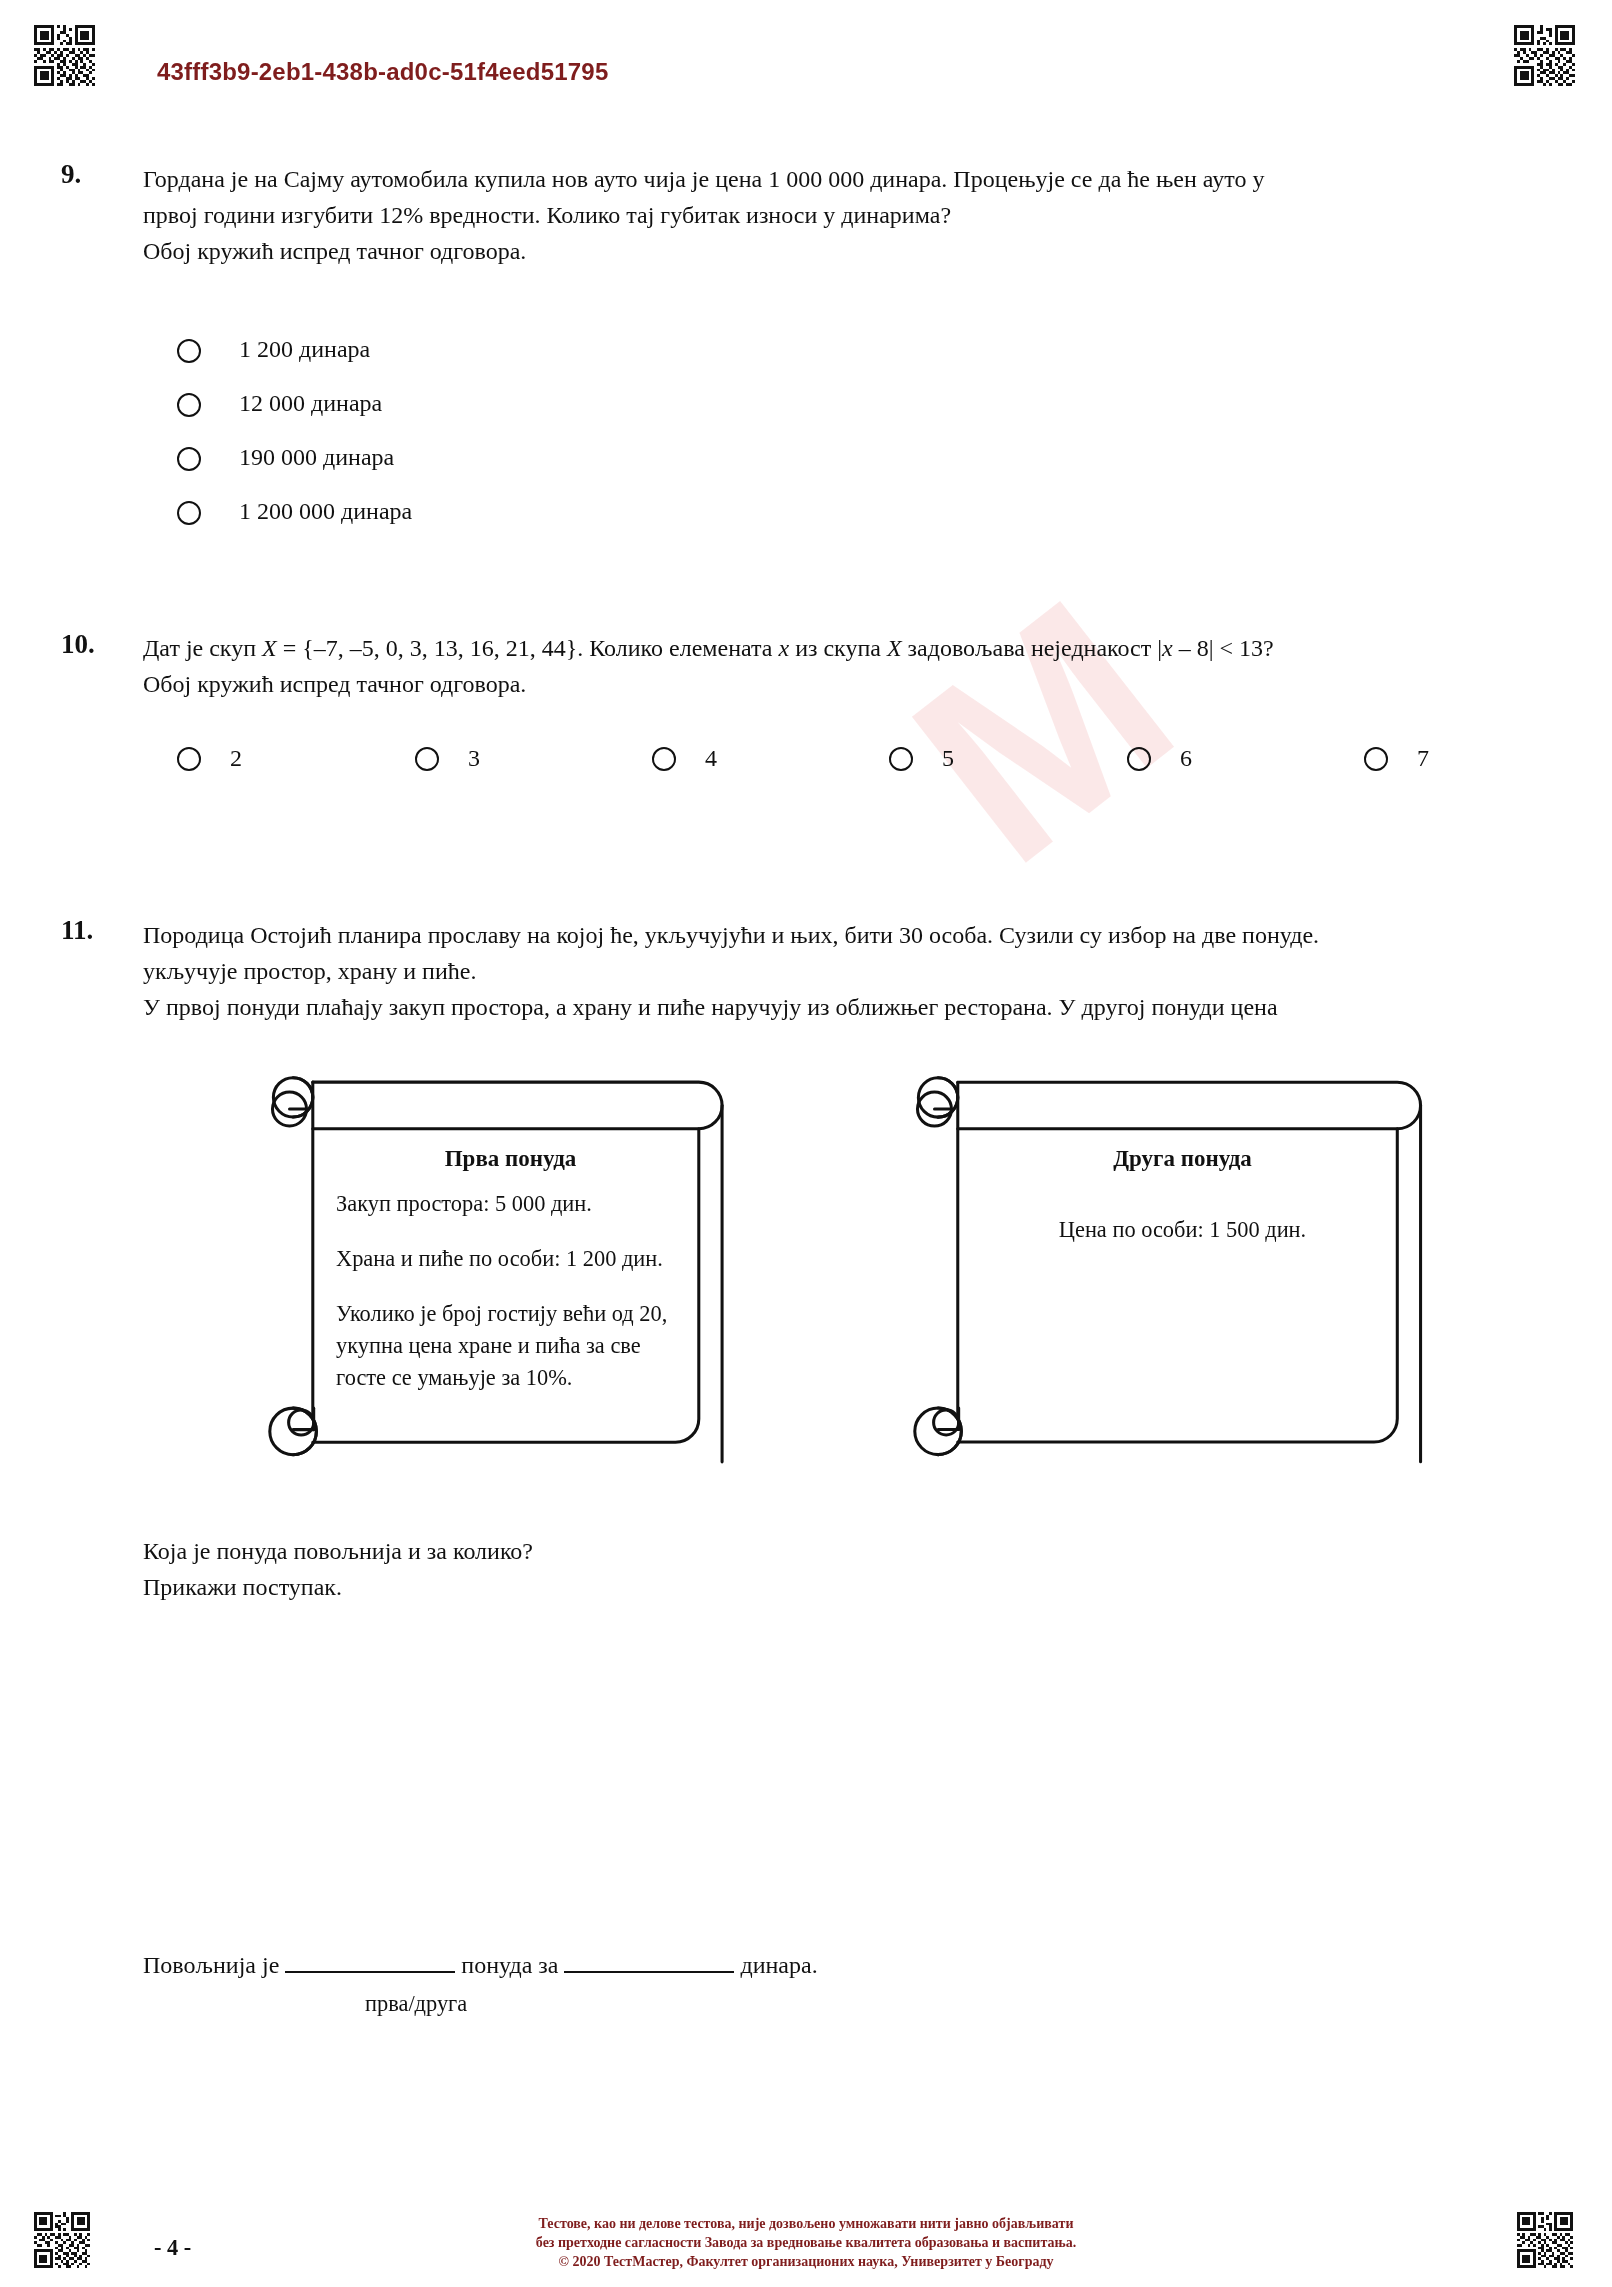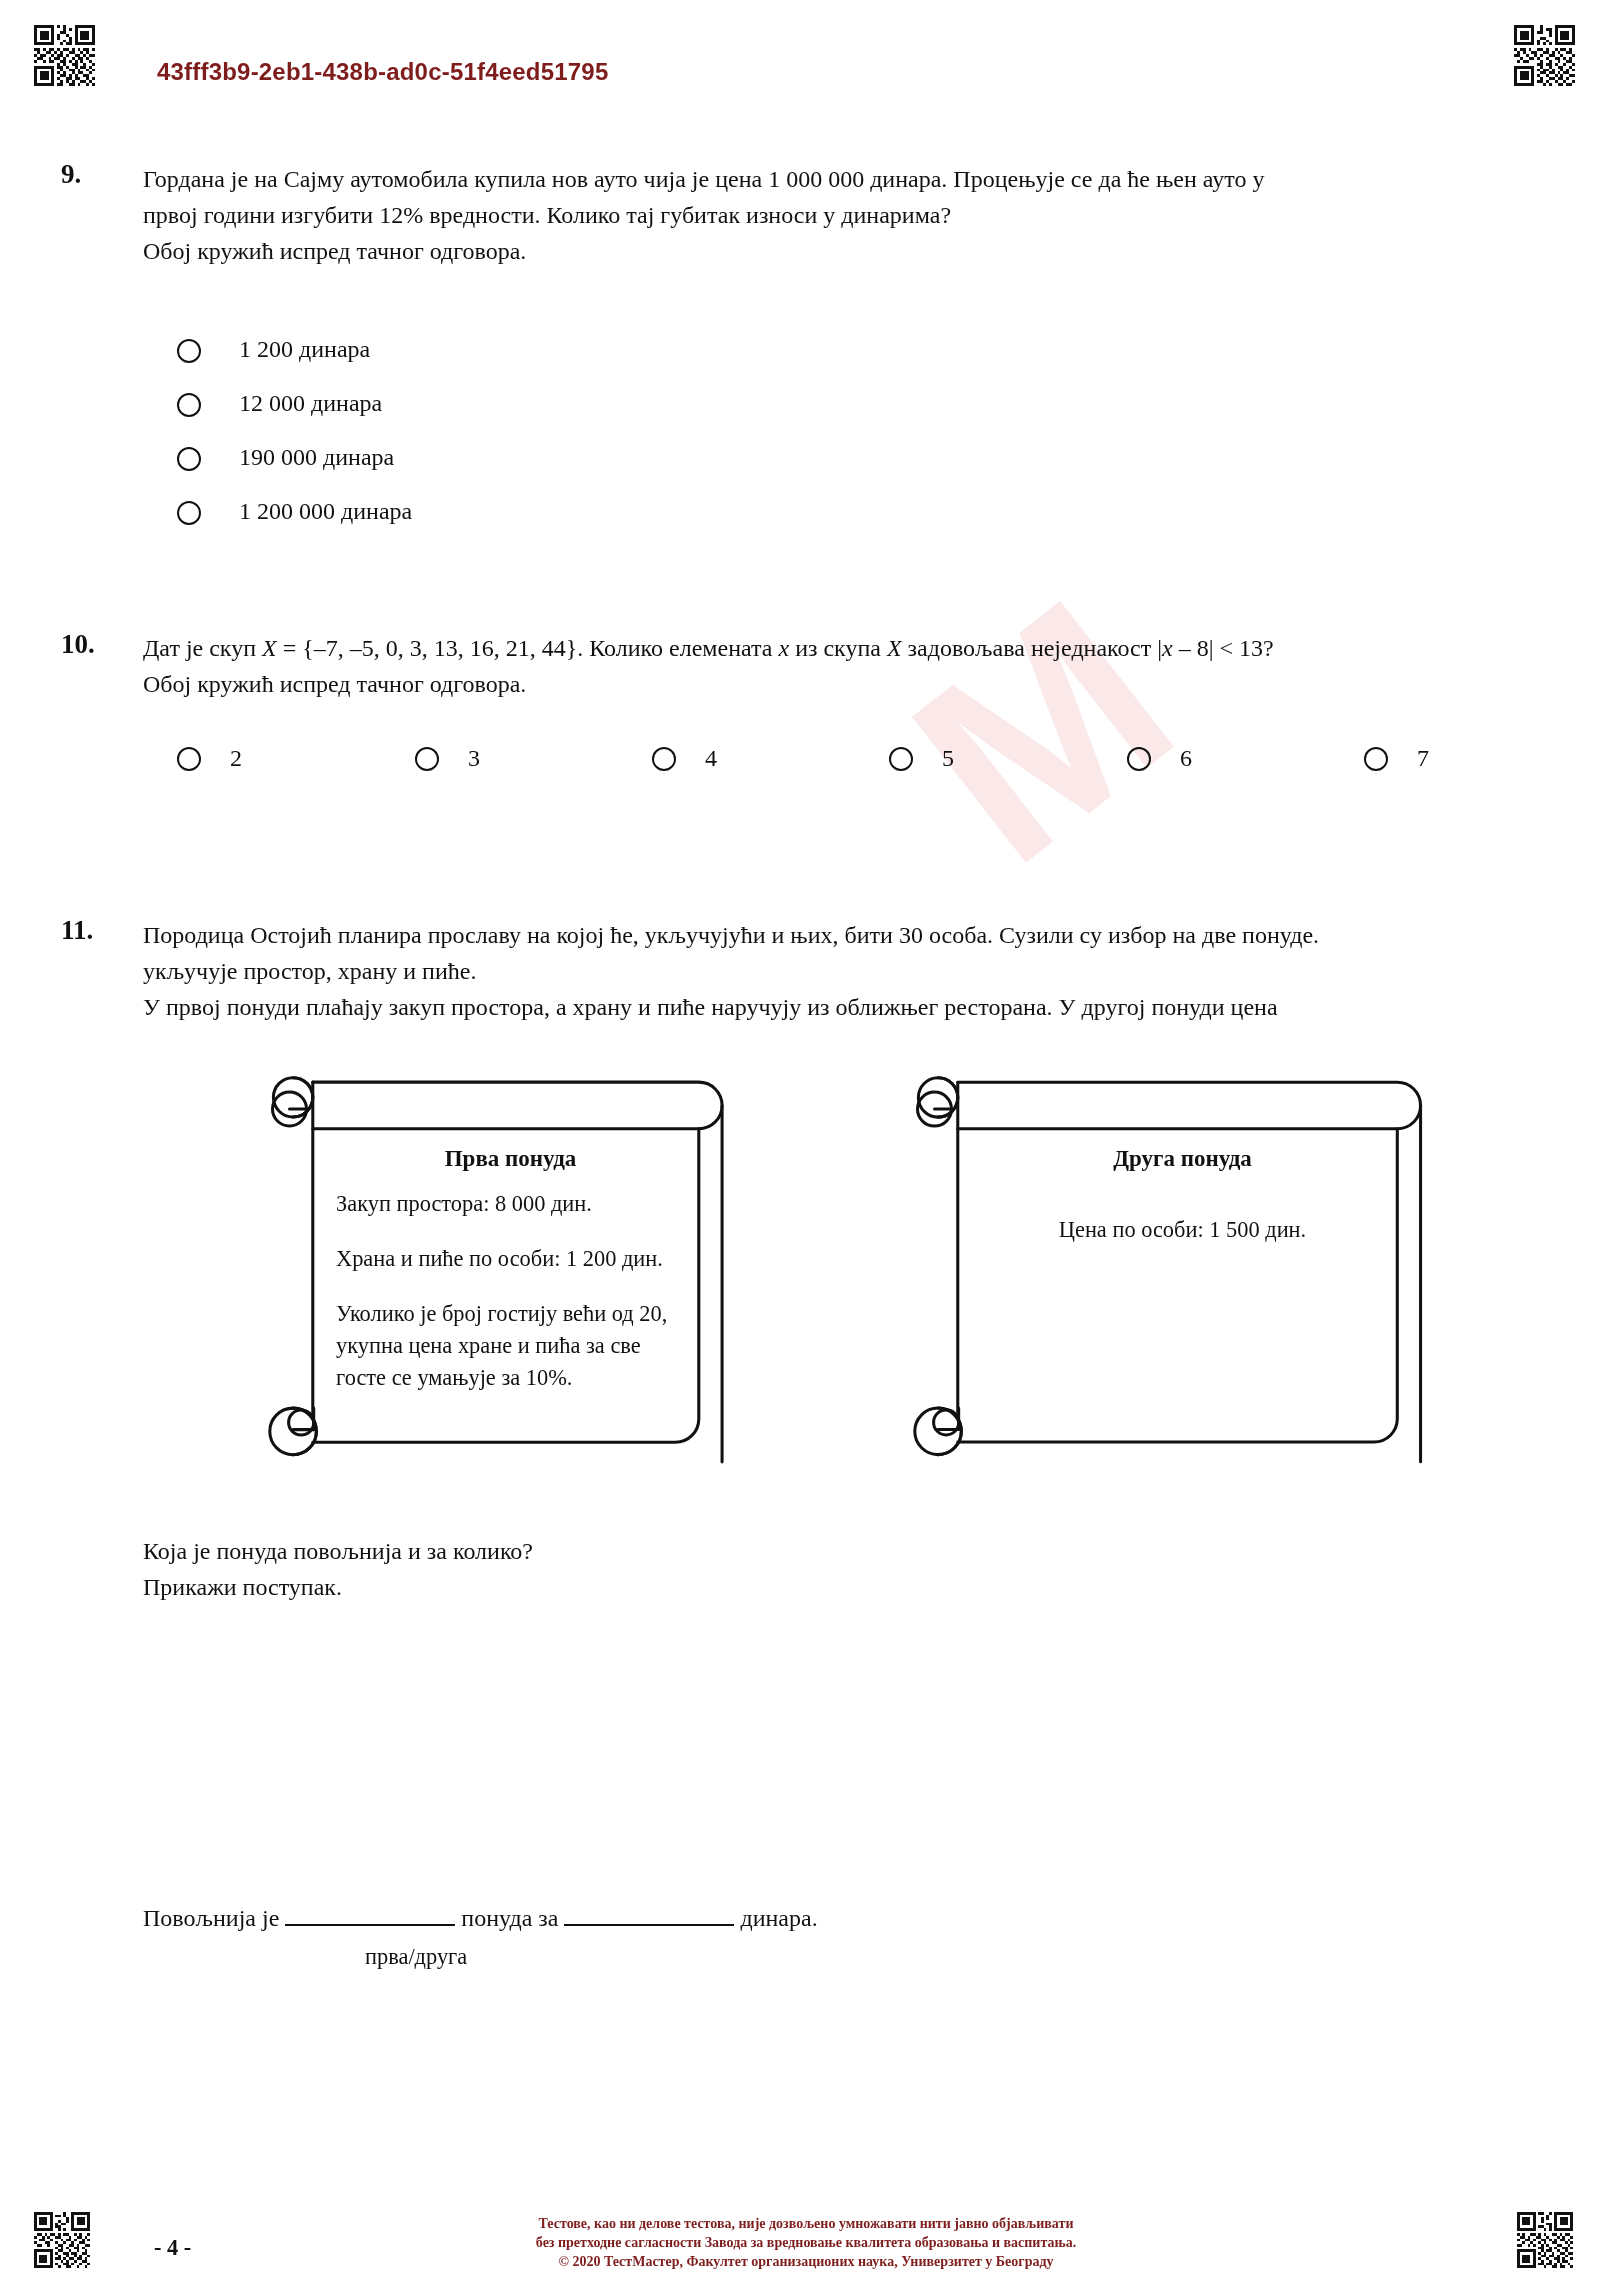--- a/index.html
+++ b/index.html
@@ -662,21 +662,21 @@
 
             <circle cx="47" cy="418" r="26"></circle>
             <path d="M47 392 A26 26 0 0 1 47 444"></path>
             <circle cx="56" cy="408" r="14"></circle>
             <path d="M47 416 L70 416"></path>
             <path d="M70 416 L70 392"></path>
           </g>
         </svg>
         <div class="scroll-text" style="left:85px; top:86px; width:349px;">
           <div class="scroll-title">Прва понуда</div>
-          <p>Закуп простора: 8 000 дин.</p>
+          <p>Закуп простора: 5 000 дин.</p>
           <p>Храна и пиће по особи: 1 200 дин.</p>
           <p>Уколико је број гостију већи од 20, укупна цена хране и пића за све госте се умањује за 10%.</p>
         </div>
       </div>
 
       <div class="scroll-wrap" style="left:896px; top:1057px; width:555px; height:430px;">
         <svg width="555" height="430" viewBox="0 0 620 480">
           <g fill="none" stroke="#111" stroke-width="3.4" stroke-linecap="round" stroke-linejoin="round">
             <path d="M69 28 L560 28 A26 26 0 0 1 560 80 L69 80"></path>
             <path d="M69 28 L69 404"></path>
@@ -698,21 +698,21 @@
           <p style="margin-top:39px;">Цена по особи: 1 500 дин.</p>
         </div>
       </div>
     </div>
 
     <div class="q-body" style="left:143px; top:1533px; width:1075px;">
       <p>Која је понуда повољнија и за колико?</p>
       <p>Прикажи поступак.</p>
     </div>
 
-    <div class="answer-line" style="left:143px; top:1905px;">
+    <div class="answer-line" style="left:143px; top:1952px;">
       <span>Повољнија је</span>
       <span class="blank blank-a"></span>
       <span>понуда за</span>
       <span class="blank blank-b"></span>
       <span>динара.</span>
       <span class="sub-hint">прва/друга</span>
     </div>
   </div>
 
   <div class="page-num">- 4 -</div>

